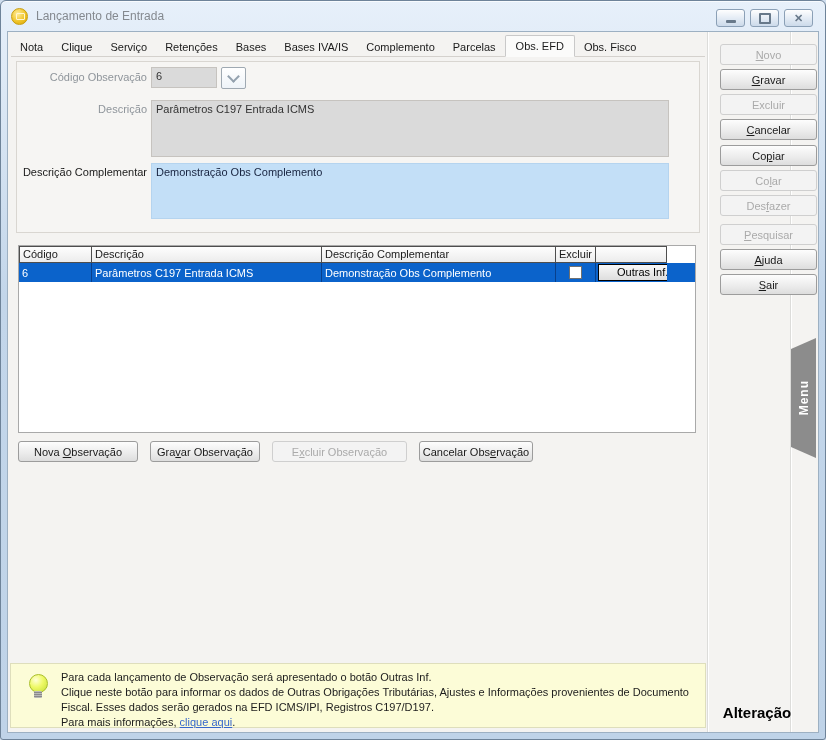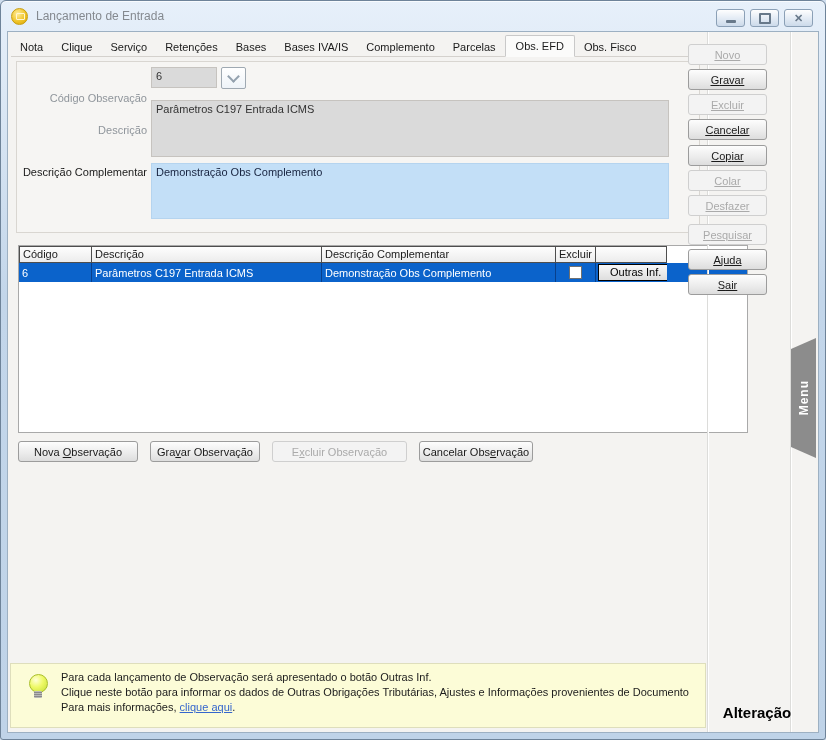--- a/index.html
+++ b/index.html
@@ -17,48 +17,48 @@
   .client{position:absolute;left:6px;top:30px;right:6px;bottom:6px;background:#f4f3f1;border:1px solid #9db0c2;box-sizing:border-box;}
 
   
   .tabstrip{position:absolute;left:3px;top:2px;width:694px;height:23px;display:flex;align-items:flex-end;border-bottom:1px solid #d4d1cd;box-sizing:border-box;}
   .tab{padding:4px 9px 3px;color:#1a1a1a;white-space:nowrap;cursor:default;}
   .tab.active{background:#fbfbfa;border:1px solid #c9c9c9;border-bottom:1px solid #fbfbfa;margin-bottom:-1px;border-radius:2px 2px 0 0;padding:4px 10px;}
 
   
   .group{position:absolute;left:8px;top:29px;width:684px;height:172px;border:1px solid #d9d6d1;background:#f6f5f3;box-sizing:border-box;}
   .flabel{position:absolute;left:0;width:130px;text-align:right;}
-  .flabel.dim{color:#8f959b;margin-top:21px;}
+  .flabel.dim{color:#8f959b;}
   .field{position:absolute;box-sizing:border-box;padding:2px 4px;}
   .field.gray{background:#dadada;border:1px solid #c6c3bf;color:#333;}
   .field.blue{background:#c3dff7;border:1px solid #b5d4ef;color:#17233f;}
   .combo-btn{position:absolute;left:204px;top:5px;width:25px;height:22px;border:1px solid #9fa9b2;border-radius:2px;background:linear-gradient(#ffffff,#eef3f8);display:flex;align-items:center;justify-content:center;box-sizing:border-box;}
   .chev{width:7px;height:7px;border-right:2px solid #93a1ae;border-bottom:2px solid #93a1ae;transform:rotate(45deg);margin-top:-4px;}
 
   
-  .grid{position:absolute;left:10px;top:213px;width:730px;height:188px;background:#ffffff;border:1px solid #a9a9a9;box-sizing:border-box;}
+  .grid{position:absolute;left:10px;top:213px;width:678px;height:188px;background:#ffffff;border:1px solid #a9a9a9;box-sizing:border-box;}
   .ghead{display:flex;height:17px;}
   .gh{box-sizing:border-box;border:1px solid #4e4e4e;border-left-width:0;background:linear-gradient(#fefefe,#ececec);padding:1px 3px;white-space:nowrap;overflow:hidden;}
   .gh:first-child{border-left-width:1px;}
   .grow{display:flex;height:19px;background:#0b63cb;color:#ffffff;align-items:center;}
   .gc{box-sizing:border-box;padding:0 3px;border-right:1px solid #08408c;height:100%;display:flex;align-items:center;white-space:nowrap;overflow:hidden;}
   .gc.last{border-right:none;}
   .cbx{width:13px;height:13px;background:#ffffff;border:1px solid #707070;margin:0 auto;box-sizing:border-box;}
-  .mini-btn{height:17px;padding:0 11px;border:1px solid #000000;background:linear-gradient(#f8f8f8,#dedede);color:#000;font-size:11px;line-height:15px;margin-left:2px;white-space:nowrap;}
+  .mini-btn{height:17px;padding:0 18px;border:1px solid #000000;background:linear-gradient(#f8f8f8,#dedede);color:#000;font-size:11px;line-height:15px;margin-left:2px;white-space:nowrap;}
 
   
   .btn{height:21px;border:1px solid #9c9c9c;border-radius:3px;background:linear-gradient(#fdfdfd,#ebebeb 60%,#dddddd);color:#1a1a1a;font-size:11px;display:flex;align-items:center;justify-content:center;box-sizing:border-box;white-space:nowrap;}
   .btn.disabled{border-color:#cfcfcf;background:#f3f3f3;color:#aaaaaa;}
   .obs-row{position:absolute;left:10px;top:409px;display:flex;gap:12px;}
   .obs-row .btn{padding:0 12px;}
   .mn{text-decoration:underline;text-underline-offset:1px;}
 
   
   .vline{position:absolute;top:0;bottom:0;width:1px;background:#dcdcda;box-shadow:1px 0 0 #ffffff;}
-  .side-btn{position:absolute;left:680px;width:79px;height:21px;text-decoration:underline;}
+  .side-btn{position:absolute;left:712px;width:97px;height:21px;}
   .menu-tab{position:absolute;left:783px;top:306px;width:25px;height:120px;background:#8c8c8c;clip-path:polygon(100% 0,100% 100%,0 calc(100% - 11px),0 11px);display:flex;align-items:center;justify-content:center;}
   .menu-tab span{writing-mode:vertical-rl;transform:rotate(180deg);color:#ffffff;font-weight:bold;font-size:12px;letter-spacing:1px;}
 
   
   .info{position:absolute;left:2px;top:631px;width:696px;height:65px;background:#fcfcd7;border:1px solid #dedebc;box-sizing:border-box;}
   .bulb-wrap{position:absolute;left:16px;top:10px;width:22px;text-align:center;}
   .bulb{width:19px;height:19px;border-radius:50%;background:radial-gradient(circle at 35% 30%,#ffffd8,#eef966 45%,#c3dd35);border:1px solid #aabf2a;box-sizing:border-box;margin:0 auto;}
   .bulb-base{width:8px;height:7px;margin:-2px auto 0;background:repeating-linear-gradient(#b9b9b9 0 1px,#8a8a8a 1px 2px);border-radius:1px;}
   .info-text{position:absolute;left:50px;top:6px;right:8px;line-height:15px;color:#1c1c1c;}
   .info-text a{color:#3566cd;text-decoration:underline;cursor:pointer;}
@@ -190,20 +190,21 @@
       </div>
 
     <div class="info">
       <div class="bulb-wrap">
         <div class="bulb"></div>
         <div class="bulb-base"></div>
       </div>
       <div class="info-text">
         <div>Para cada lançamento de Observação será apresentado o botão Outras Inf.</div>
         <div>Clique neste botão para informar os dados de Outras Obrigações Tributárias, Ajustes e Informações provenientes de Documento</div>
+        <div>Fiscal. Esses dados serão gerados na EFD ICMS/IPI, Registros C197/D197.</div>
         <div><span>Para mais informações, </span><a>clique aqui</a><span>.</span></div>
       </div>
     </div>
 
     <div class="status-label">Alteração</div>
 
   </div>
 </div>
 
 </body></html>

